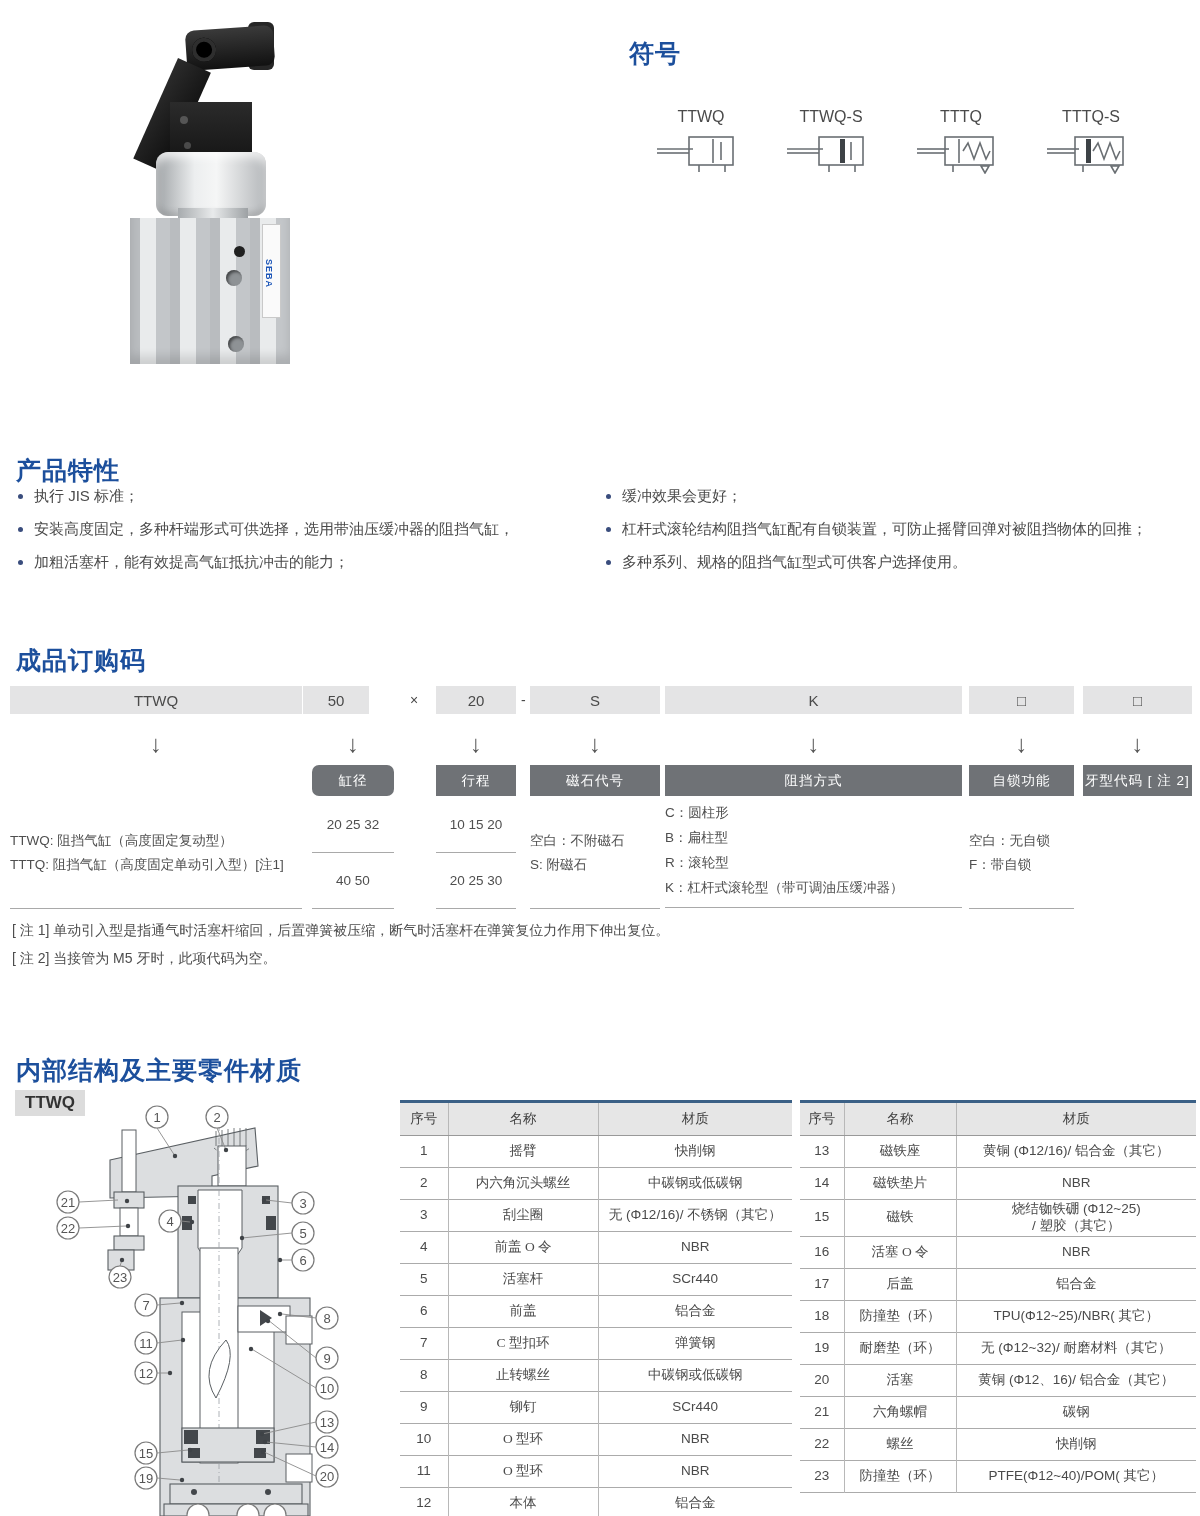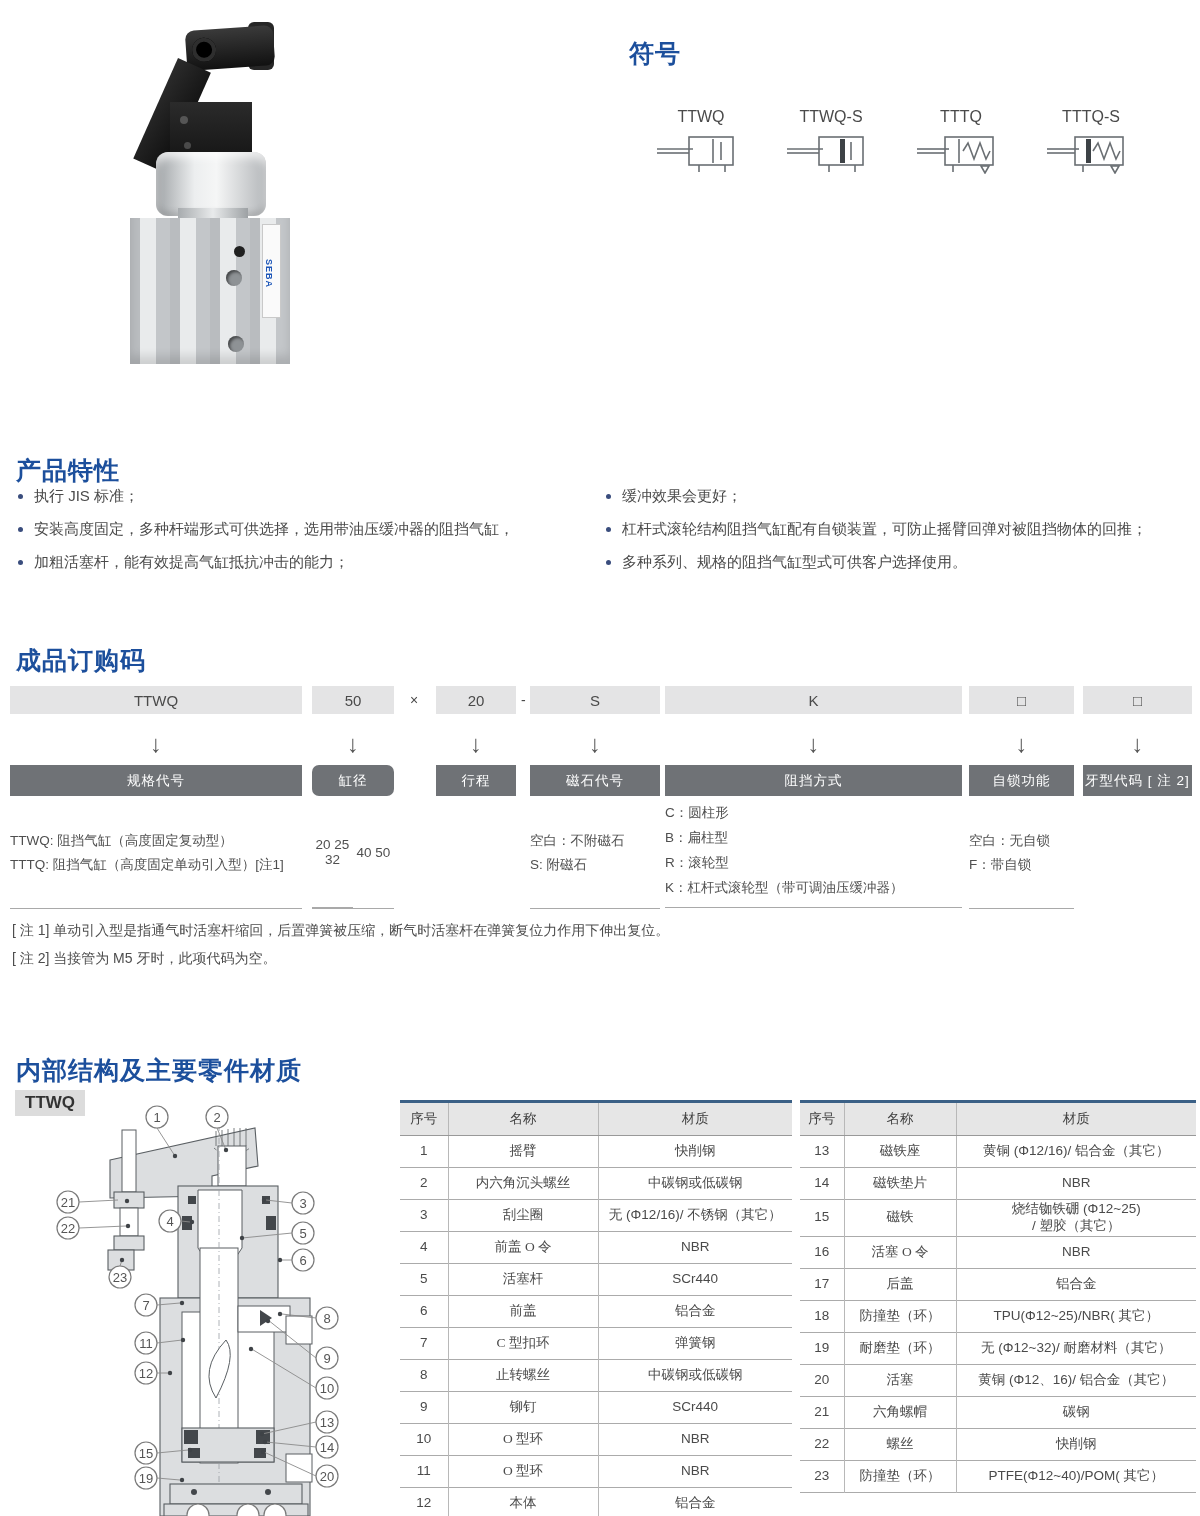--- a/index.html
+++ b/index.html
@@ -42,21 +42,21 @@
 
   
   .codebox{position:absolute;height:28px;background:#e4e4e5;color:#4a4a4a;font-size:15px;
            display:flex;align-items:center;justify-content:center;top:686px;}
   .codesep{position:absolute;top:686px;height:28px;display:flex;align-items:center;font-size:14px;color:#4a4a4a;}
   .arrow{position:absolute;top:724px;height:40px;font-size:24px;color:#555;display:flex;align-items:center;justify-content:center;font-weight:300;}
   .hdrbar{position:absolute;top:765px;height:31px;background:#6f7276;color:#fff;font-size:13.5px;
           display:flex;align-items:center;justify-content:center;letter-spacing:1px;}
   .colbody{position:absolute;top:797px;height:111px;border-bottom:1px solid #a9a9a9;font-size:13.5px;color:#4f4f4f;}
   .vcenter{display:flex;flex-direction:column;justify-content:center;height:100%;}
-  .split{display:flex;flex-direction:row;height:100%;text-align:center;}
+  .split{display:flex;flex-direction:column;height:100%;text-align:center;}
   .split .half{flex:1;display:flex;align-items:center;justify-content:center;}
   .split .half.first{border-bottom:1px solid #a9a9a9;}
   .stoplist div{line-height:25px;}
   .notes{left:12px;top:922px;width:1180px;font-size:14px;color:#4d4d4d;}
   .notes div{margin-bottom:10px;}
 
   
   .model-tag{left:15px;top:1090px;background:#dcdcdc;color:#333;font-weight:bold;font-size:17px;padding:3px 10px;}
   table.parts{border-collapse:collapse;table-layout:fixed;font-size:13.5px;color:#4a4a4a;background:#fff;}
   table.parts{border-top:3px solid #3b6086;}
@@ -175,55 +175,60 @@
 
     <li><span class="dot"></span><span>缓冲效果会更好；</span></li>
         <li><span class="dot"></span><span>杠杆式滚轮结构阻挡气缸配有自锁装置，可防止摇臂回弹对被阻挡物体的回推；</span></li>
         <li><span class="dot"></span><span>多种系列、规格的阻挡气缸型式可供客户选择使用。</span></li>
       </ul>
   </div>
 
   <h2 class="sec abs" style="left:12px;top:640px;">成品订购码</h2>
 
   <div class="codebox" style="left:10px;width:292px;">TTWQ</div>
-  <div class="codebox" style="left:312px;width:82px;">50</div>
+  <div class="codebox" style="left:303px;width:66px;">50</div>
   <div class="codesep" style="left:410px;">×</div>
   <div class="codebox" style="left:436px;width:80px;">20</div>
   <div class="codesep" style="left:521px;">-</div>
   <div class="codebox" style="left:530px;width:130px;">S</div>
   <div class="codebox" style="left:665px;width:297px;">K</div>
   <div class="codebox" style="left:969px;width:105px;">□</div>
   <div class="codebox" style="left:1083px;width:109px;">□</div>
 
   <div class="arrow" style="left:10px;width:292px;">↓</div>
   <div class="arrow" style="left:312px;width:82px;">↓</div>
   <div class="arrow" style="left:436px;width:80px;">↓</div>
   <div class="arrow" style="left:530px;width:130px;">↓</div>
   <div class="arrow" style="left:665px;width:297px;">↓</div>
   <div class="arrow" style="left:969px;width:105px;">↓</div>
   <div class="arrow" style="left:1083px;width:109px;">↓</div>
 
-  <div class="hdrbar" style="left:10px;width:292px;">规格代号</div>
   <div class="hdrbar" style="left:312px;width:82px;border-radius:7px;">缸径</div>
   <div class="hdrbar" style="left:436px;width:80px;">行程</div>
   <div class="hdrbar" style="left:530px;width:130px;">磁石代号</div>
   <div class="hdrbar" style="left:665px;width:297px;">阻挡方式</div>
   <div class="hdrbar" style="left:969px;width:105px;">自锁功能</div>
   <div class="hdrbar" style="left:1083px;width:109px;">牙型代码 [ 注 2]</div>
 
   <div class="colbody" style="left:10px;width:292px;">
     <div class="vcenter" style="line-height:24px;">
       <div>TTWQ:  阻挡气缸（高度固定复动型）</div>
       <div>TTTQ:  阻挡气缸（高度固定单动引入型）[注1]</div>
     </div>
   </div>
   <div class="colbody" style="left:312px;width:82px;">
     <div class="split">
       <div class="half first">20  25  32</div>
       <div class="half">40  50</div>
+    </div>
+  </div>
+  <div class="colbody" style="left:436px;width:80px;">
+    <div class="split">
+      <div class="half first">10  15  20</div>
+      <div class="half">20  25  30</div>
     </div>
   </div>
   <div class="colbody stoplist" style="left:665px;width:297px;padding-top:3px;box-sizing:border-box;">
       <div>C：圆柱形</div>
       <div>B：扁柱型</div>
       <div>R：滚轮型</div>
       <div>K：杠杆式滚轮型（带可调油压缓冲器）</div>
   </div>
   <div class="colbody" style="left:530px;width:130px;">
     <div class="vcenter" style="line-height:24px;">

